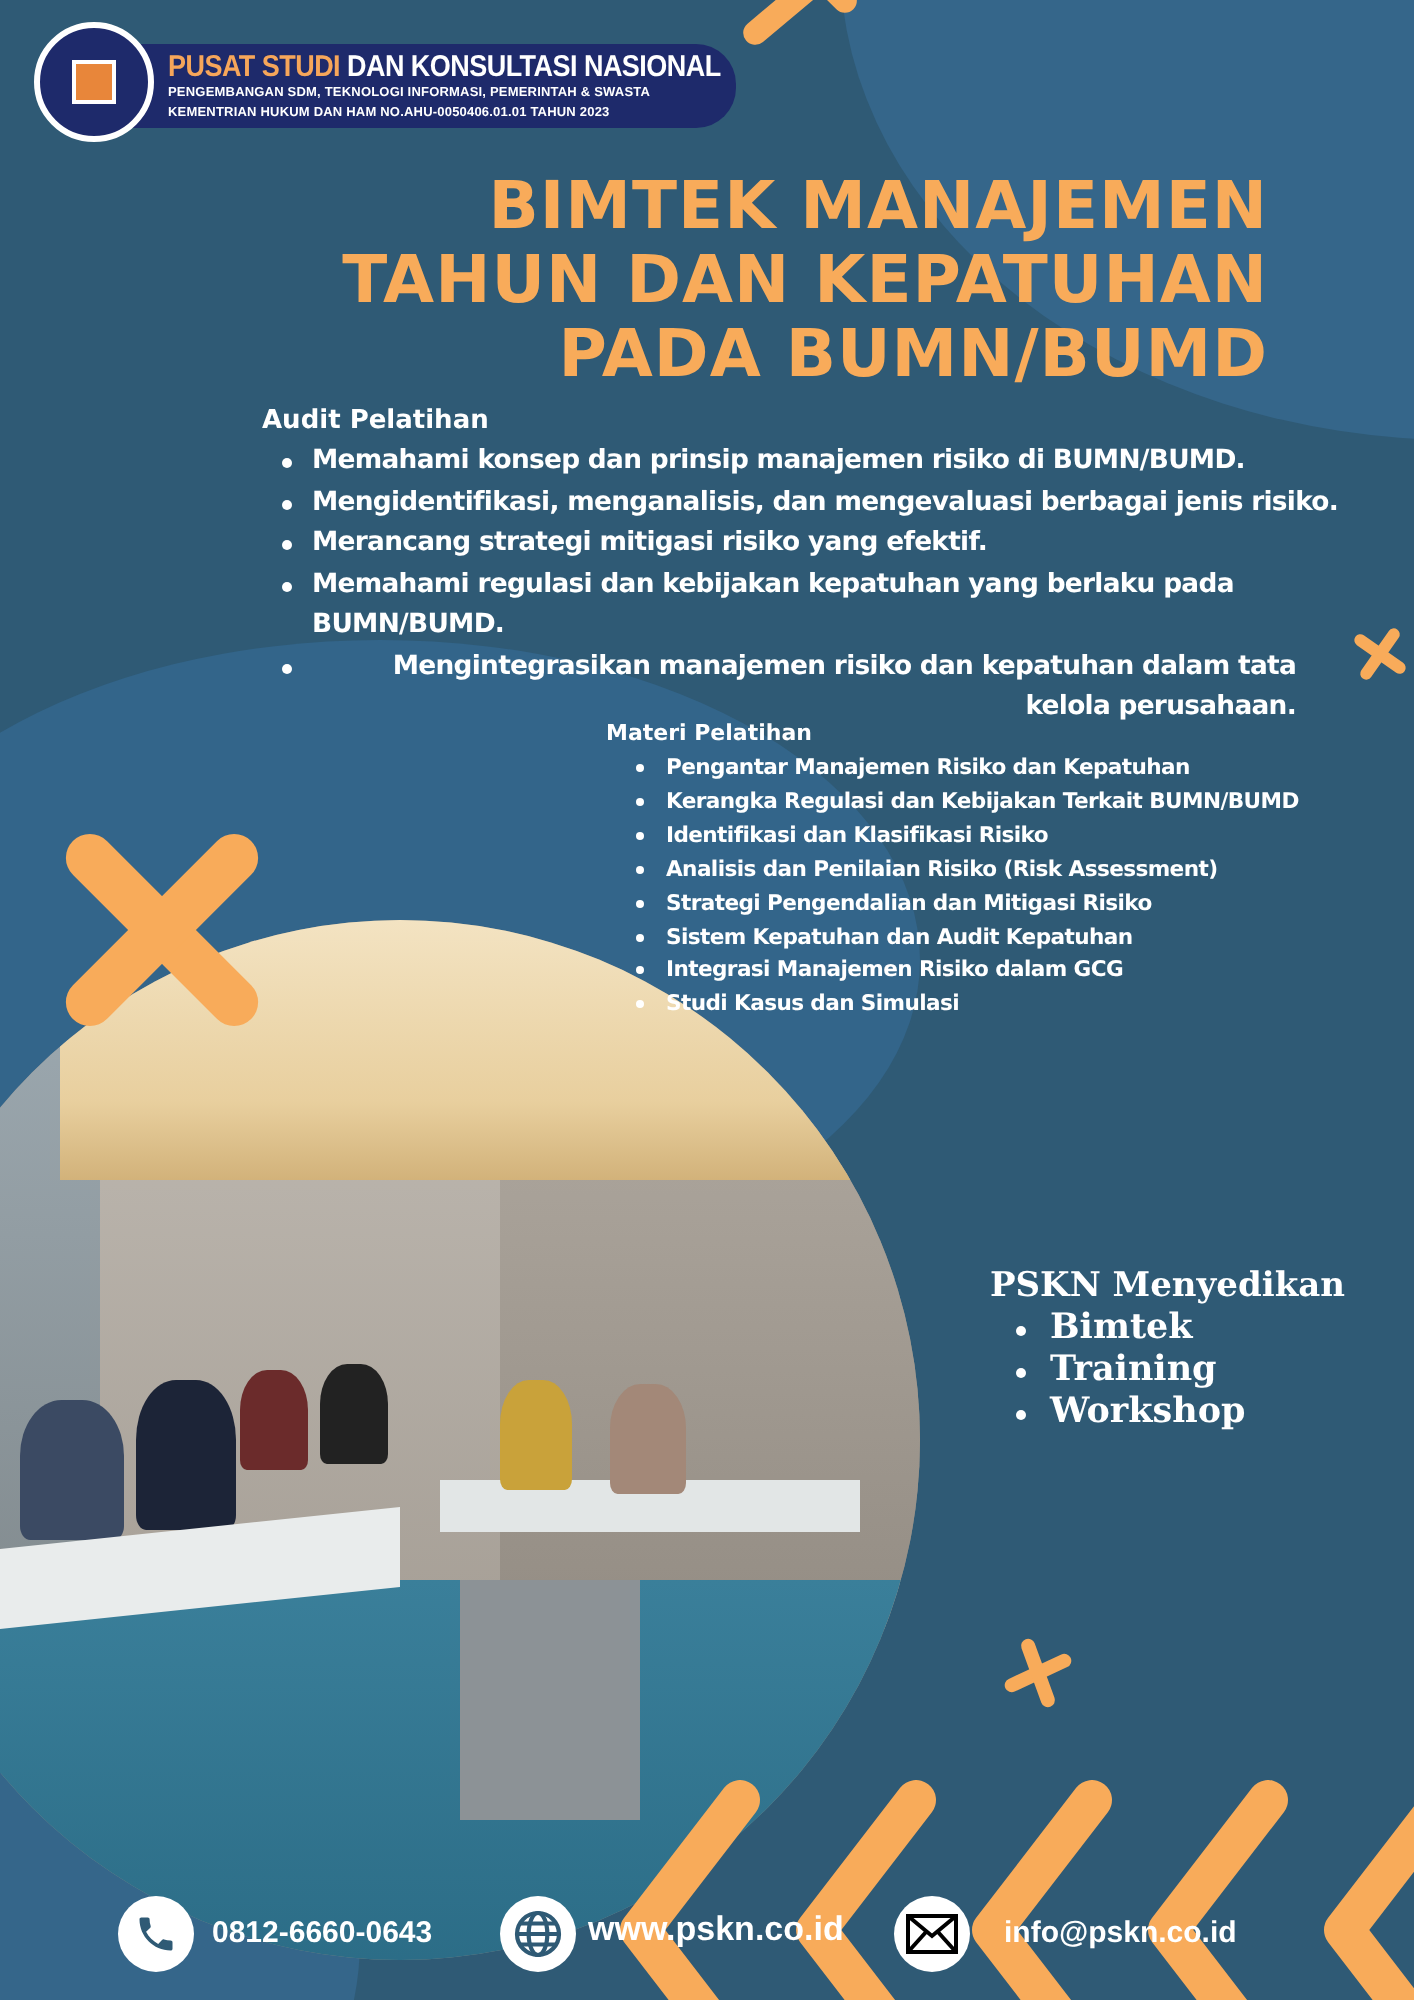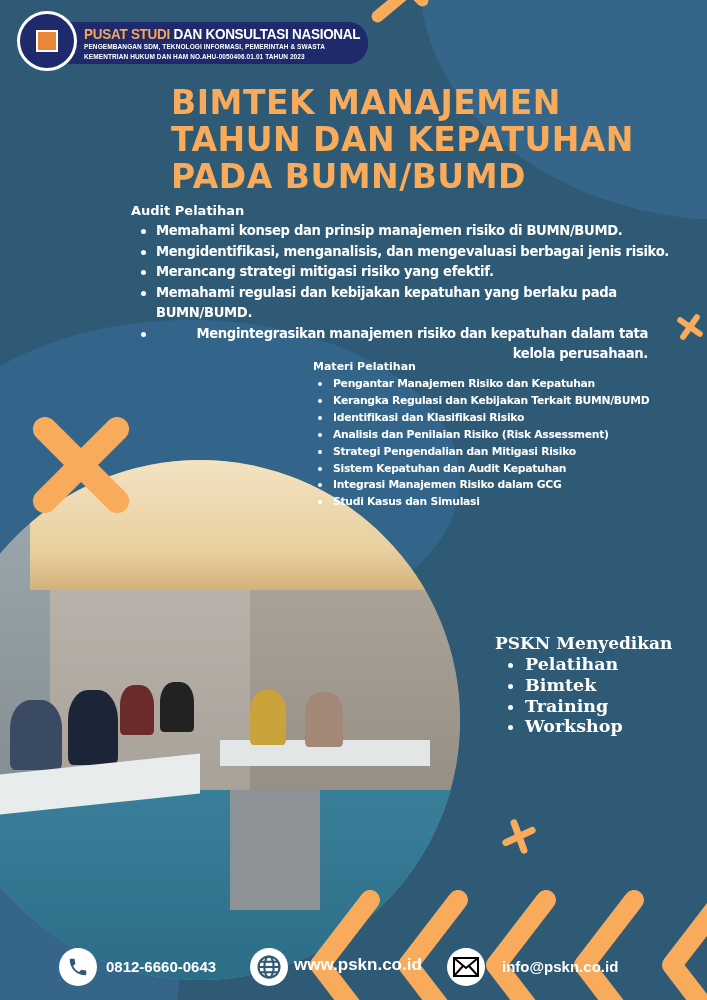--- a/index.html
+++ b/index.html
@@ -95,41 +95,41 @@
       position: absolute; left: 84px; white-space: nowrap;
       font-family: "Liberation Sans", sans-serif; font-weight: bold;
       font-size: 6.5px; color: #ffffff; letter-spacing: 0.1px;
     }
     .logo-sub1 { top: 43px; }
     .logo-sub2 { top: 53px; }
 
     
     .title {
       position: absolute; right: 73px; top: 84px;
-      text-align: left; color: #f8ab5a;
+      text-align: right; color: #f8ab5a;
       font-family: "DejaVu Sans", sans-serif; font-weight: bold;
       font-size: 33px; line-height: 37px; letter-spacing: 0.5px;
     }
 
     .section-h {
       position: absolute; font-family: "DejaVu Sans", sans-serif;
       color: #ffffff; font-weight: bold;
     }
     ul.bul { position: absolute; list-style: none; }
     ul.bul li { position: relative; font-family: "DejaVu Sans", sans-serif; color: #fff; font-weight: bold; }
     ul.bul li::before {
       content: ""; position: absolute; border-radius: 50%; background: #fff;
     }
 
     .tujuan-h { left: 131px; top: 203px; font-size: 13px; }
     ul.tujuan { left: 138px; top: 221px; width: 565px; }
     ul.tujuan li { font-size: 13.2px; line-height: 20.5px; padding-left: 18px; letter-spacing: -0.35px; }
     ul.tujuan li::before { left: 3px; top: 8px; width: 5px; height: 5px; }
 
-    .materi-h { left: 313px; top: 360px; font-size: 11px; }
+    .materi-h { left: 303px; top: 360px; font-size: 11px; }
     ul.materi { left: 317px; top: 376px; width: 380px; }
     ul.materi li { font-size: 10.8px; line-height: 16.9px; padding-left: 16px; letter-spacing: -0.3px; }
     ul.materi li::before { left: 1px; top: 6px; width: 4px; height: 4px; }
 
     .pskn-h {
       position: absolute; left: 495px; top: 633px;
       font-family: "DejaVu Serif", serif; font-weight: bold;
       font-size: 17px; color: #fff;
     }
     ul.pskn { position: absolute; left: 505px; top: 654px; list-style: none; }
@@ -246,21 +246,20 @@
   <li>Identifikasi dan Klasifikasi Risiko</li>
   <li>Analisis dan Penilaian Risiko (Risk Assessment)</li>
   <li>Strategi Pengendalian dan Mitigasi Risiko</li>
   <li>Sistem Kepatuhan dan Audit Kepatuhan</li>
   <li>Integrasi Manajemen Risiko dalam GCG</li>
   <li>Studi Kasus dan Simulasi</li>
 </ul>
 
 <div class="pskn-h">PSKN Menyedikan</div>
 <ul class="pskn">
-  <li>Pelatihan</li>
   <li>Bimtek</li>
   <li>Training</li>
   <li>Workshop</li>
 </ul>
 
 <div class="foot-icon" style="left:59px;">
   <svg width="22" height="22" viewBox="0 0 24 24">
       <path fill="#2f5a75" d="M6.6 10.8c1.4 2.8 3.8 5.1 6.6 6.6l2.2-2.2c.3-.3.7-.4 1-.2 1.1.4 2.3.6 3.6.6.6 0 1 .4 1 1V20c0 .6-.4 1-1 1C10.6 21 3 13.4 3 4c0-.6.4-1 1-1h3.5c.6 0 1 .4 1 1 0 1.3.2 2.5.6 3.6.1.3 0 .7-.2 1L6.6 10.8z"></path>
     </svg>
 </div>

